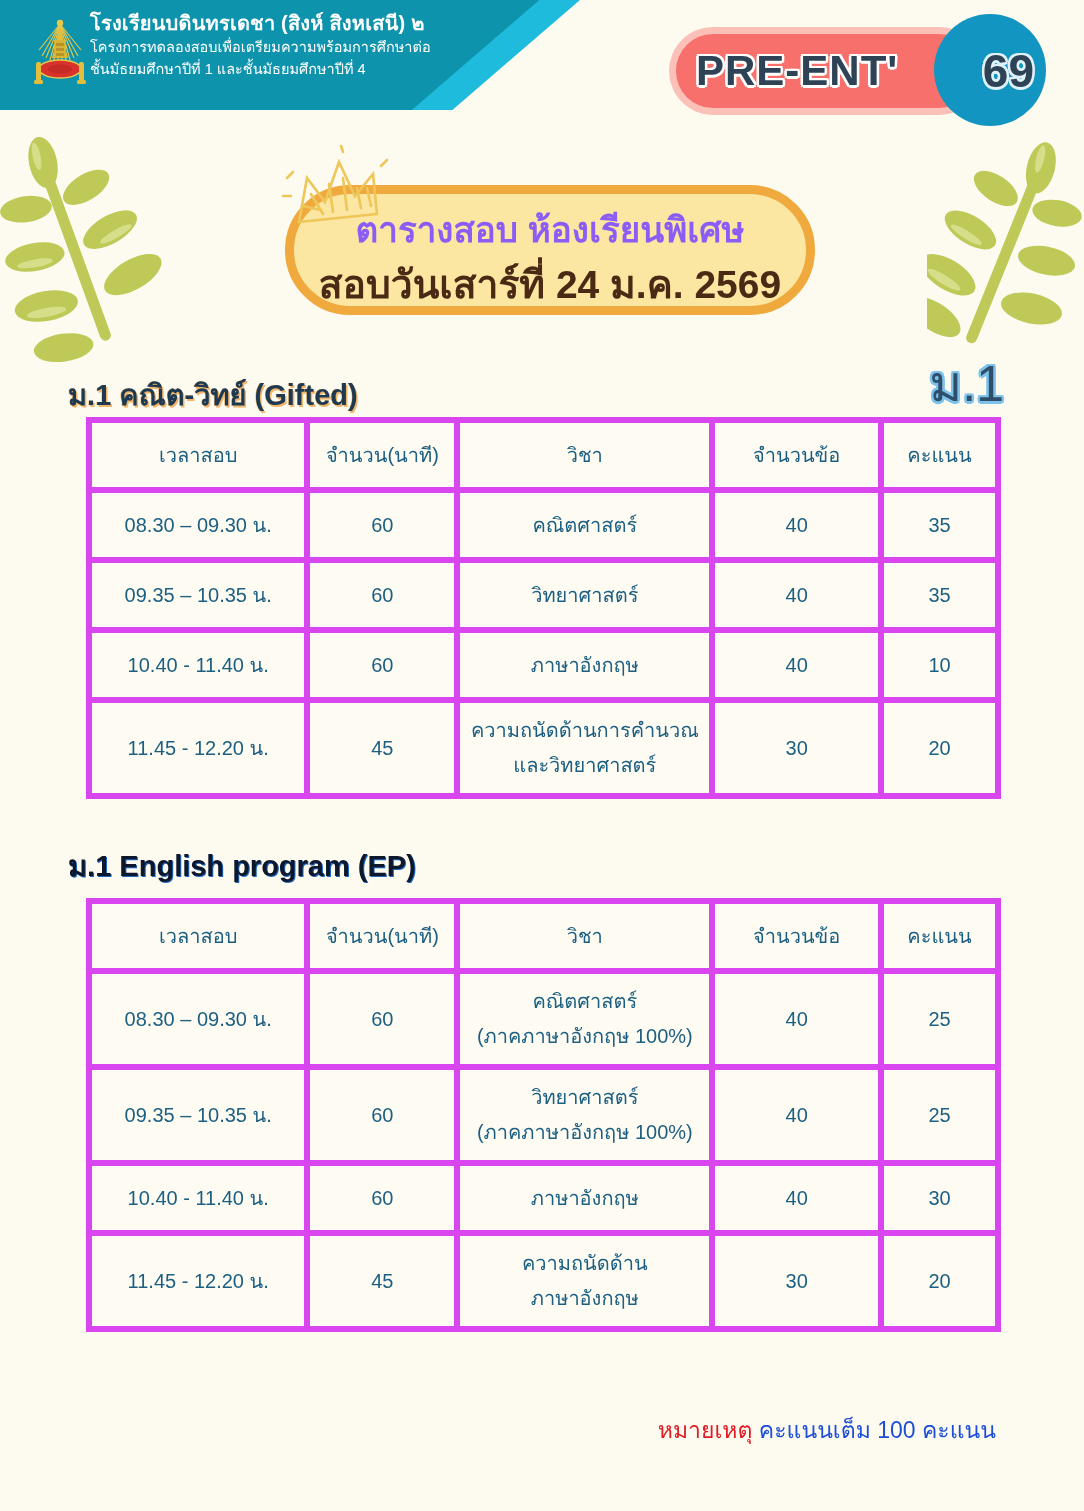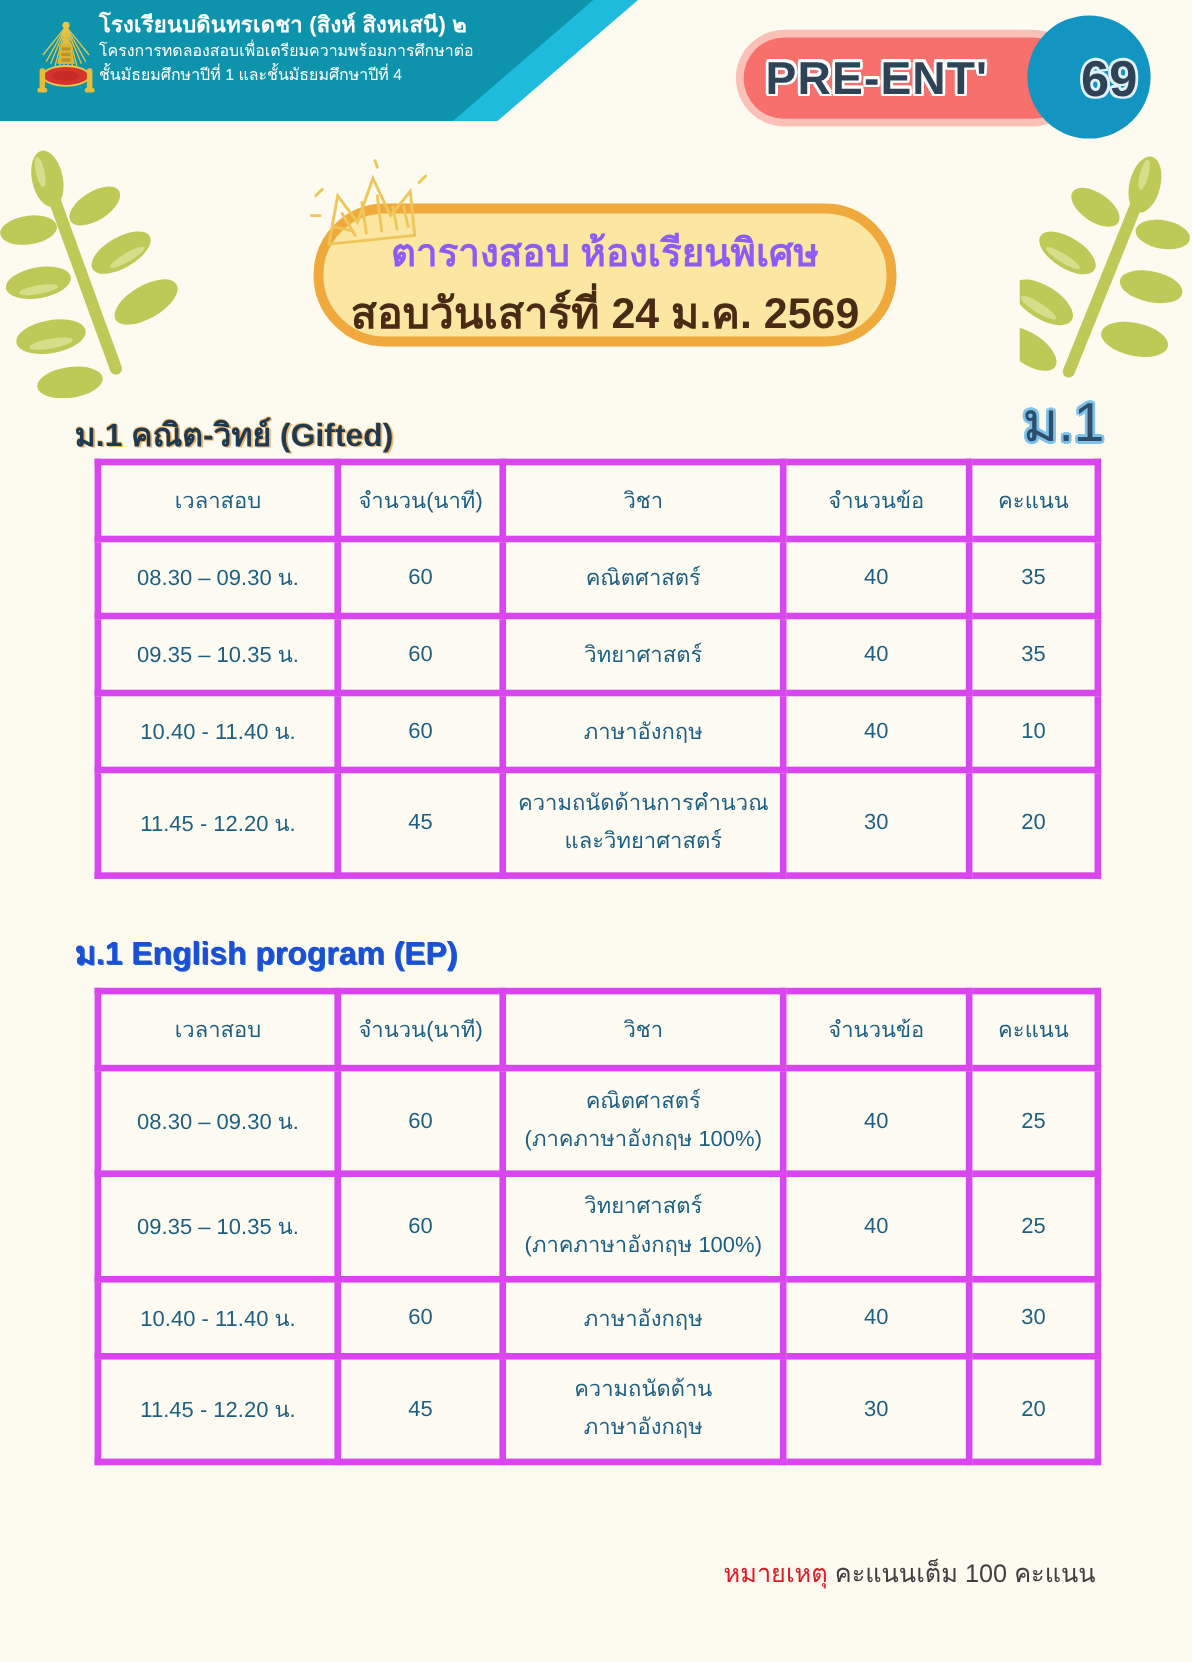--- a/index.html
+++ b/index.html
@@ -188,21 +188,21 @@
     z-index: 3;
     white-space: nowrap;
   }
   .sec-heading.gifted {
     top: 372px;
     color: #1D3A52;
     text-shadow: 1.5px 1.5px 0 #F2B56A, -0.5px -0.5px 0 #F2B56A;
   }
   .sec-heading.ep {
     top: 843px;
-    color: #1d4ed8;
+    color: #0f172a;
     text-shadow: 1px 1px 0 #1B68C4;
   }
 
   
   .sched-table {
     position: absolute;
     left: 86px;
     width: 915px;
     border-collapse: collapse;
     background: #FEFCF2;
@@ -234,21 +234,21 @@
 
   
   .footer-note {
     position: absolute;
     right: 88px; top: 1412px;
     font-size: 23px;
     z-index: 3;
     white-space: nowrap;
   }
   .footer-note .note-label { color: #E01B24; }
-  .footer-note .note-body  { color: #404040; }
+  .footer-note .note-body  { color: #1d4ed8; }
 </style>
 </head>
 <body>
 
 <div class="header-banner">
   <div class="stripe-light"></div>
   <div class="stripe-main"></div>
 </div>
 
 <svg class="school-emblem" viewBox="0 0 56 80">

